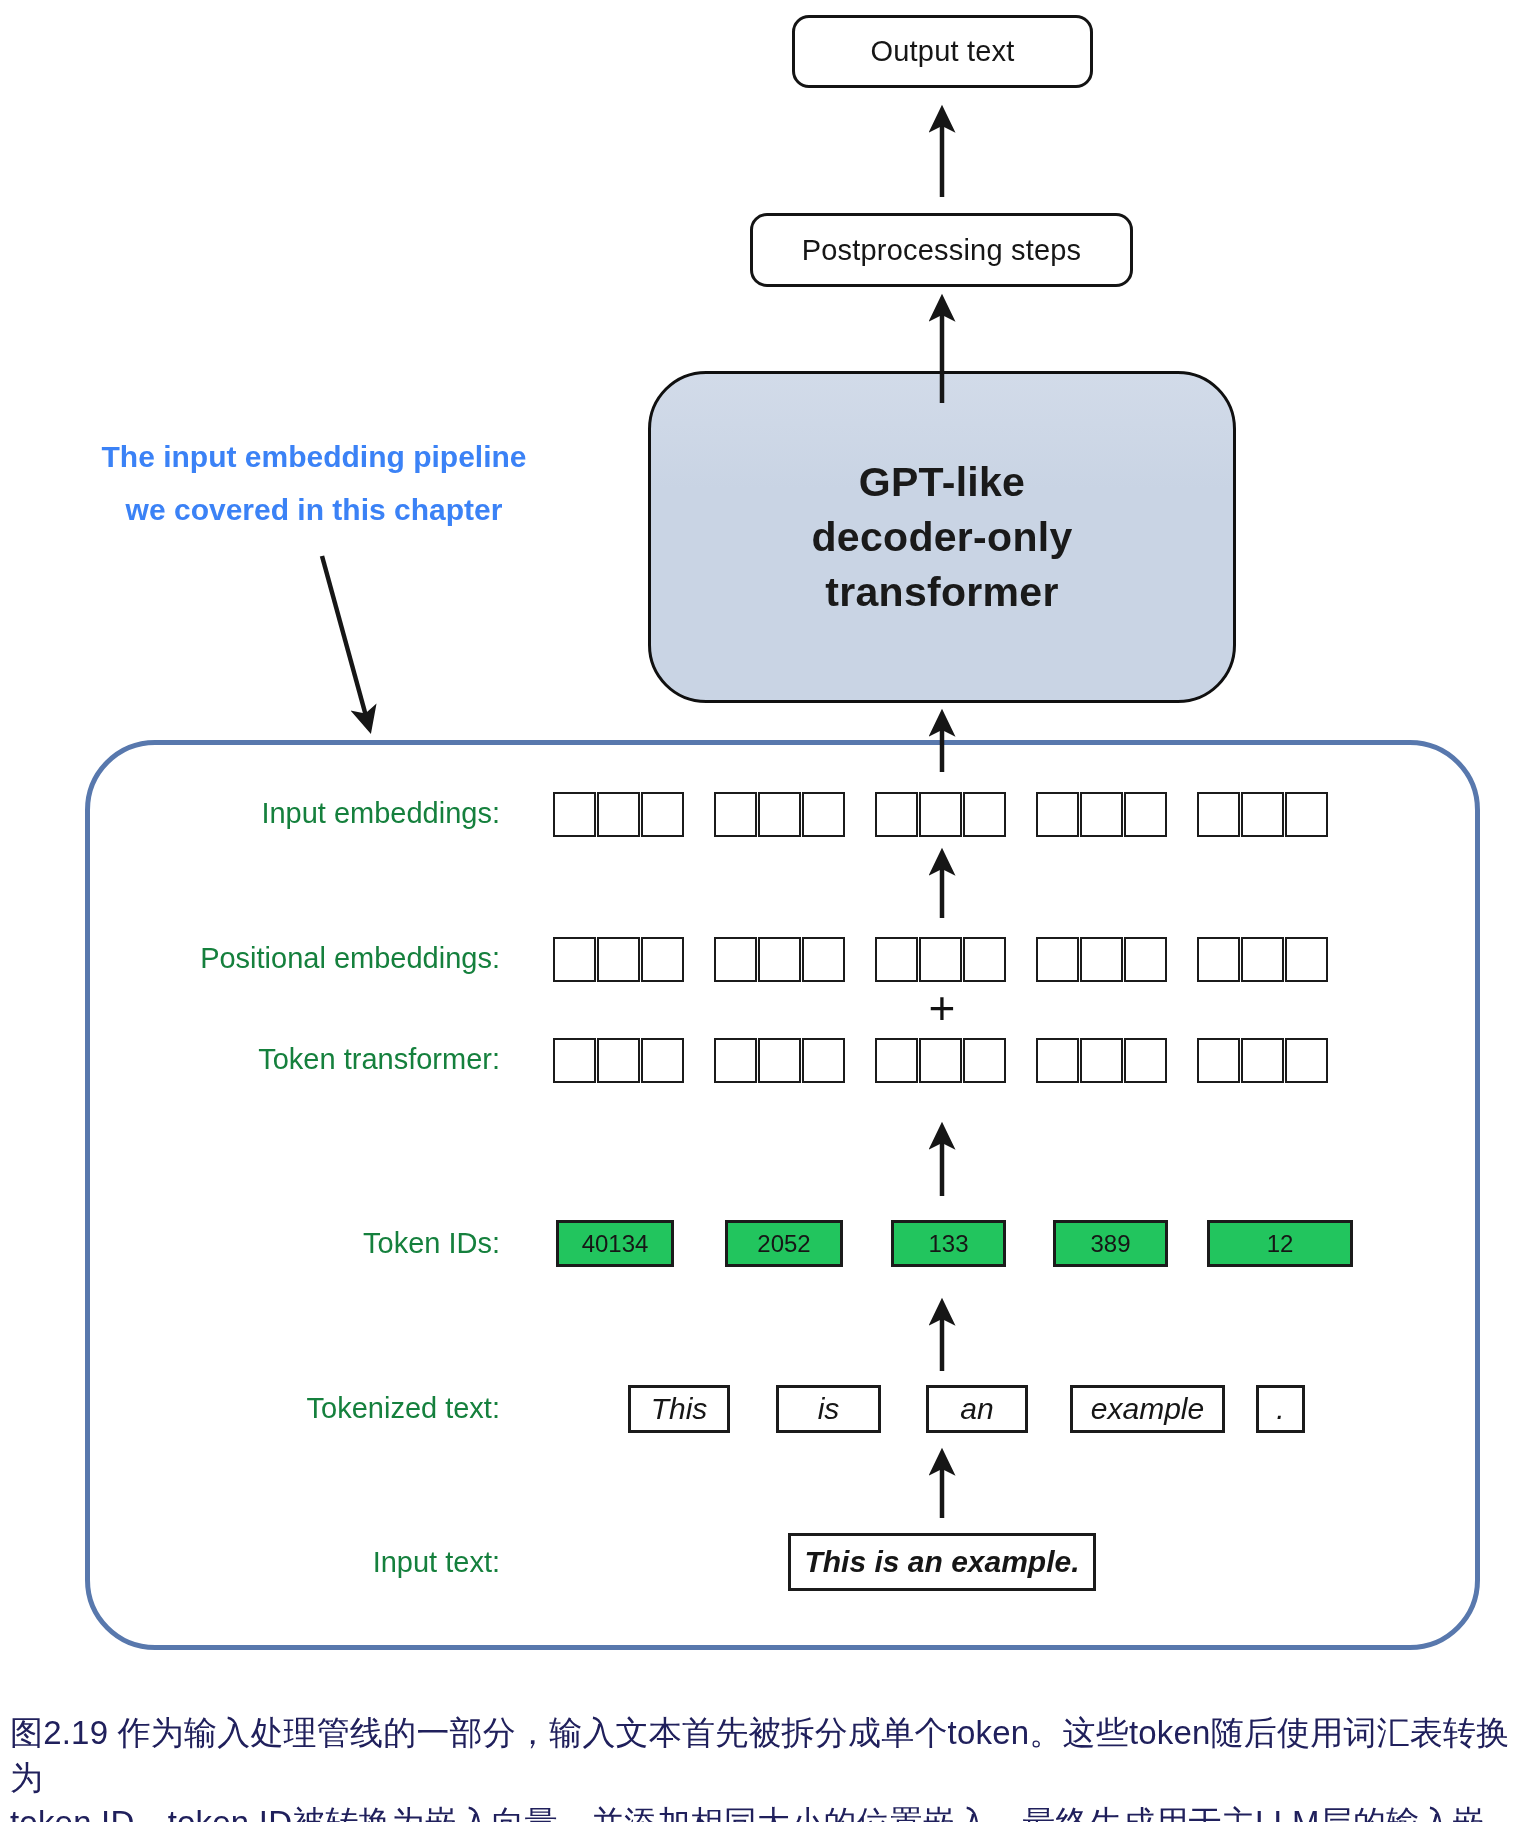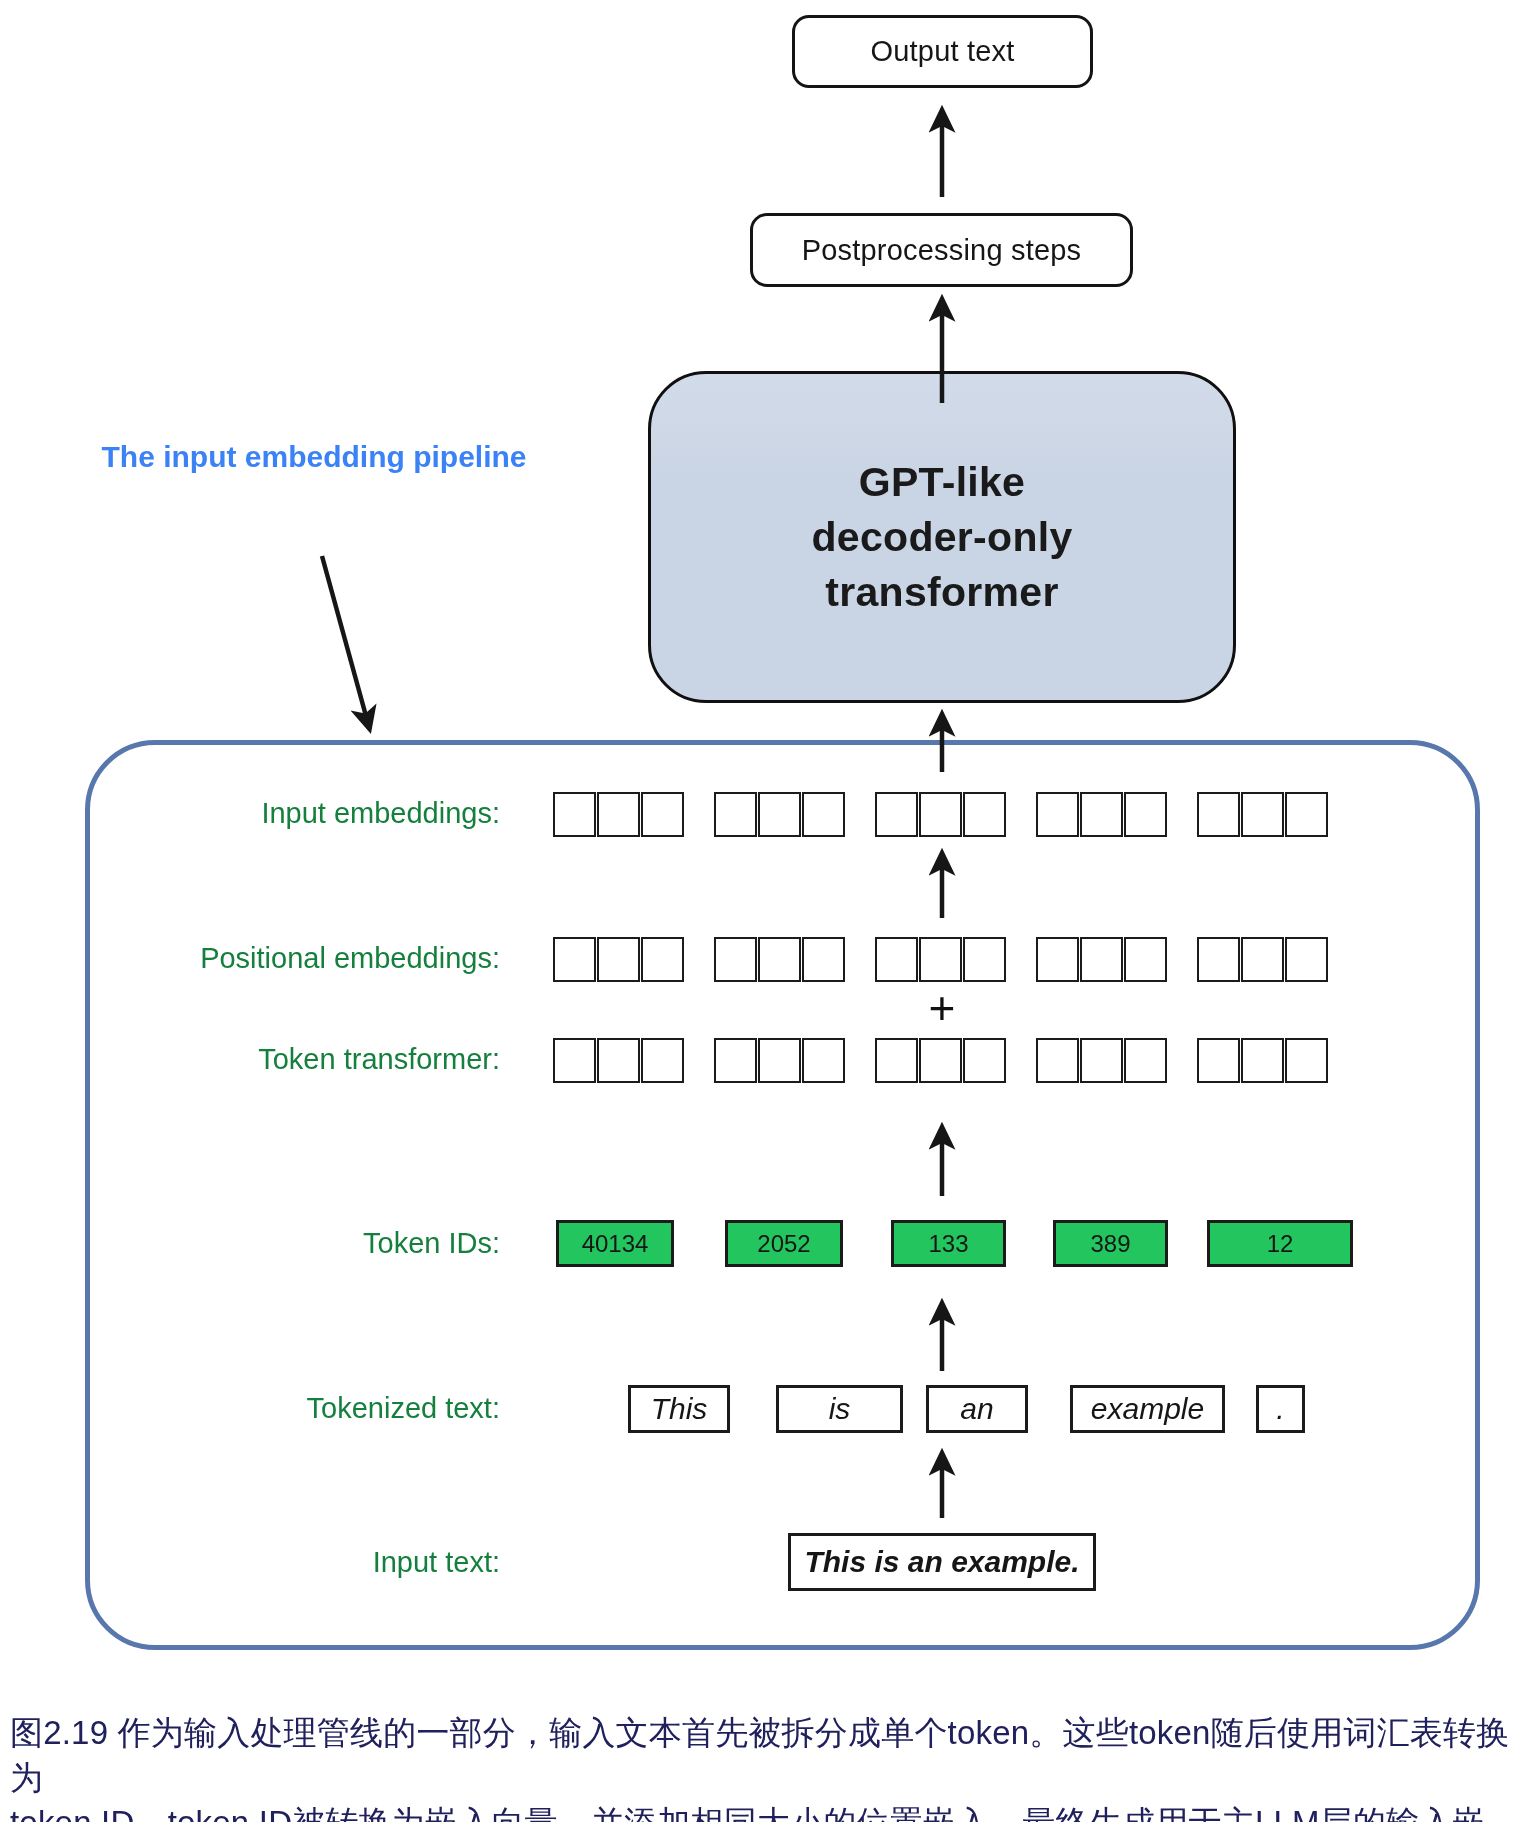--- a/index.html
+++ b/index.html
@@ -49,21 +49,21 @@
     display:flex;align-items:center;justify-content:center;font-size:24px;background:#22c55e;}
   .tid:nth-child(1){left:556px;width:118px;}
   .tid:nth-child(2){left:725px;width:118px;}
   .tid:nth-child(3){left:891px;width:115px;}
   .tid:nth-child(4){left:1053px;width:115px;}
   .tid:nth-child(5){left:1207px;width:146px;}
   
   .tok{position:absolute;top:1385px;height:48px;box-sizing:border-box;border:3px solid #1b1b1b;
     display:flex;align-items:center;justify-content:center;font-size:30px;font-style:italic;background:#fff;margin-left:32px;}
   .tok:nth-child(1){left:596px;width:102px;}
-  .tok:nth-child(2){left:744px;width:127px;}
+  .tok:nth-child(2){left:744px;width:105px;}
   .tok:nth-child(3){left:894px;width:102px;}
   .tok:nth-child(4){left:1038px;width:155px;}
   .tok:nth-child(5){left:1224px;width:49px;}
   
   .inputtextbox{
     position:absolute;left:788px;top:1533px;width:308px;height:58px;box-sizing:border-box;
     border:3px solid #1b1b1b;display:flex;align-items:center;justify-content:center;
     font-size:30px;font-style:italic;font-weight:bold;background:#fff;
   }
   
@@ -88,20 +88,21 @@
   </div>
 
   <div class="gptbox">
     <span>GPT-like</span>
     <span>decoder-only</span>
     <span>transformer</span>
   </div>
 
   <div class="annotation">
     <div>The input embedding pipeline</div>
+    <div>we covered in this chapter</div>
   </div>
 
   <div class="pipeline"></div>
 
   <div class="rowlabel" style="top:796px;">Input embeddings:</div>
   <div class="rowlabel" style="top:941px;">Positional embeddings:</div>
   <div class="rowlabel" style="top:1042px;">Token transformer:</div>
   <div class="rowlabel" style="top:1226px;">Token IDs:</div>
   <div class="rowlabel" style="top:1391px;">Tokenized text:</div>
   <div class="rowlabel" style="top:1545px;">Input text:</div>

